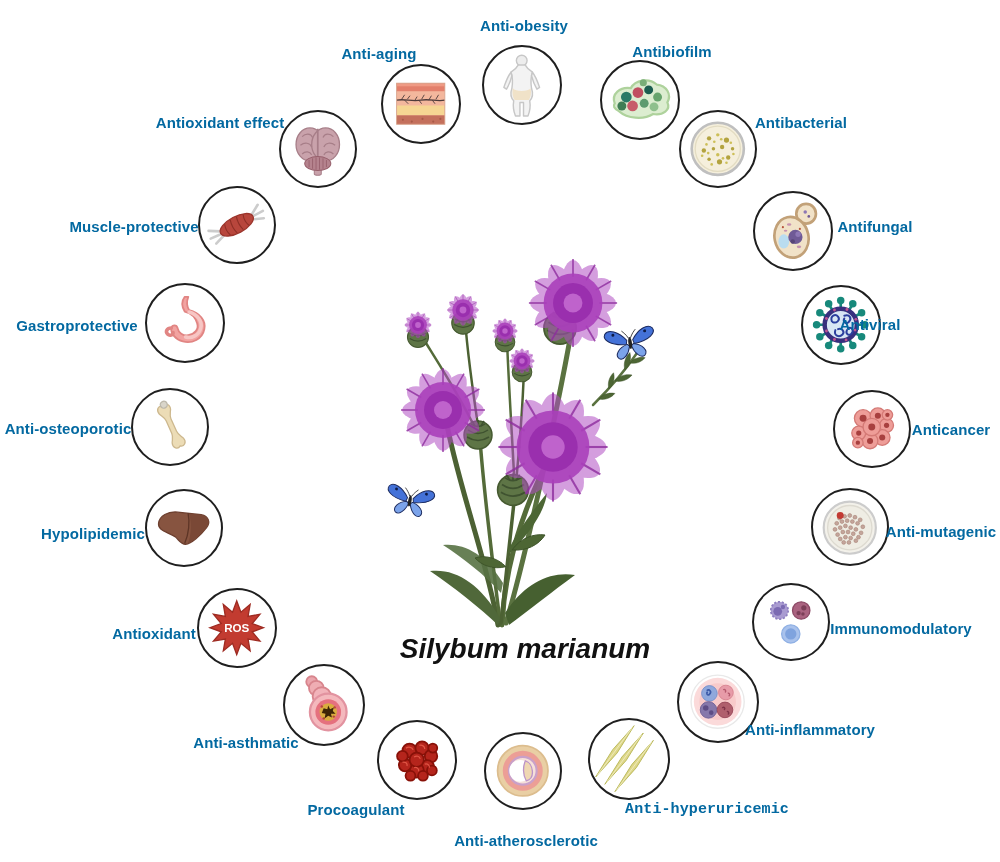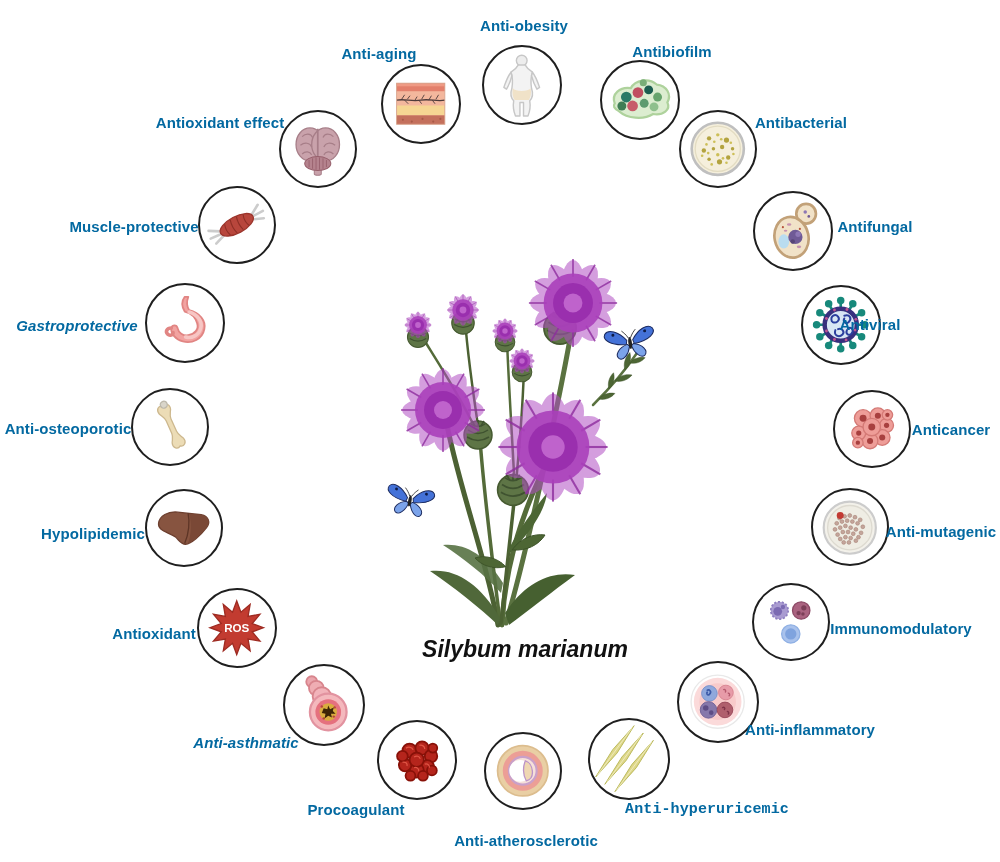--- a/index.html
+++ b/index.html
@@ -13,21 +13,21 @@
   }
   .benefit .circle svg{width:94%;height:94%;display:block;}
   .benefit .label{
     position:absolute;transform:translate(-50%,-50%);white-space:nowrap;
     font-weight:bold;font-size:15px;color:#0369a1;letter-spacing:0.1px;
   }
   #plant-wrap{position:absolute;left:385px;top:253px;width:280px;height:375px;}
   #plant-wrap svg{width:100%;height:100%;display:block;}
   #plant-title{
     position:absolute;left:525px;top:649px;transform:translate(-50%,-50%);
-    font-weight:bold;font-style:italic;font-size:23px;color:#111111;white-space:nowrap;
+    font-weight:bold;font-style:italic;font-size:28px;color:#111111;white-space:nowrap;
   }
   #icon-defs{position:absolute;width:0;height:0;overflow:hidden;}
 </style>
 </head>
 <body>
 
 <div id="canvas">
 
   <svg id="icon-defs" aria-hidden="true">
     <defs>
@@ -597,21 +597,21 @@
           </svg>
       </div>
       <div class="label" style="left: 356px; top: 809px;">Procoagulant</div>
     </div>
       <div class="benefit">
       <div class="circle" style="left: 283px; top: 664px; height: 82px; width: 82px;">
         <svg viewBox="0 0 80 80">
             <use href="#sym-bronchiole" xlink:href="#sym-bronchiole"></use>
           </svg>
       </div>
-      <div class="label" style="left: 246px; top: 742px; font-style: italic;">Anti-asthmatic</div>
+      <div class="label" style="left: 246px; top: 742px;">Anti-asthmatic</div>
     </div>
       <div class="benefit">
       <div class="circle" style="left: 197px; top: 588px; height: 80px; width: 80px;">
         <svg viewBox="0 0 80 80">
             <use href="#sym-ros-starburst" xlink:href="#sym-ros-starburst"></use>
           </svg>
       </div>
       <div class="label" style="left: 154px; top: 633px;">Antioxidant</div>
     </div>
       <div class="benefit">
@@ -629,21 +629,21 @@
           </svg>
       </div>
       <div class="label" style="left: 68px; top: 428px;">Anti-osteoporotic</div>
     </div>
       <div class="benefit">
       <div class="circle" style="left: 145px; top: 283px; height: 80px; width: 80px;">
         <svg viewBox="0 0 80 80">
             <use href="#sym-stomach" xlink:href="#sym-stomach"></use>
           </svg>
       </div>
-      <div class="label" style="left: 77px; top: 325px; font-style: italic;">Gastroprotective</div>
+      <div class="label" style="left: 77px; top: 325px;">Gastroprotective</div>
     </div>
       <div class="benefit">
       <div class="circle" style="left: 198px; top: 186px; height: 78px; width: 78px;">
         <svg viewBox="0 0 80 80">
             <use href="#sym-muscle" xlink:href="#sym-muscle"></use>
           </svg>
       </div>
       <div class="label" style="left: 134px; top: 226px;">Muscle-protective</div>
     </div>
       <div class="benefit">

